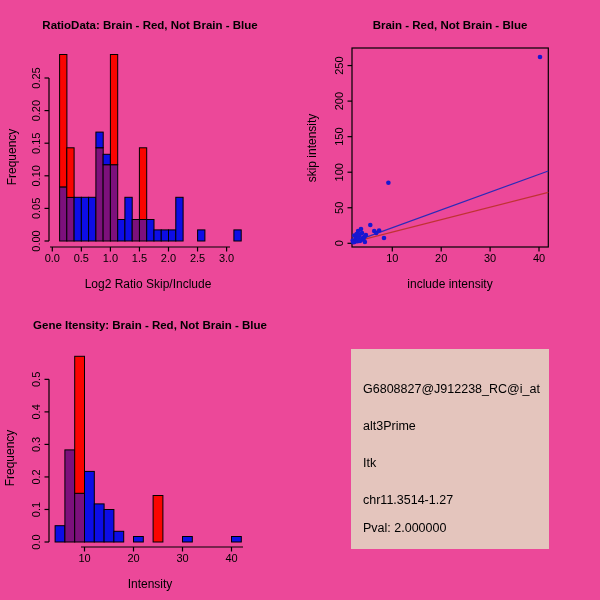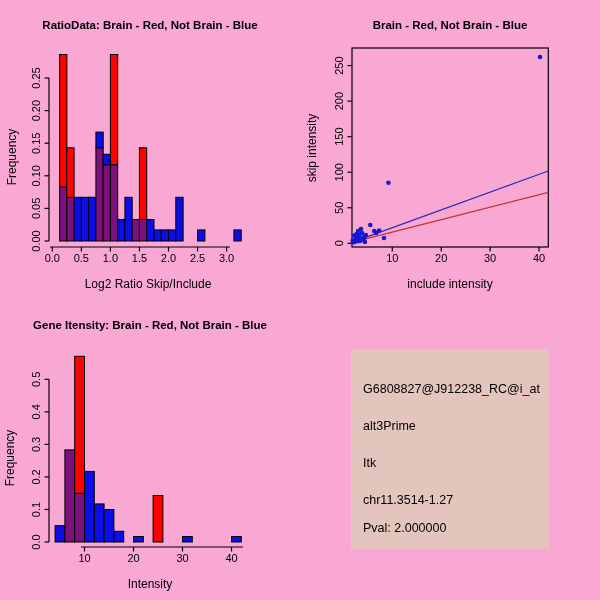--- a/index.html
+++ b/index.html
@@ -1,16 +1,16 @@
 <!DOCTYPE html>
 <html><head>
 <meta charset="utf-8">
 <style>
   html,body{margin:0;padding:0;background:#ffffff;}
-  .canvas{position:relative;width:600px;height:600px;background:#f9a8d4;overflow:hidden;
+  .canvas{position:relative;width:600px;height:600px;background:#ec4899;overflow:hidden;
           font-family:"Liberation Sans",sans-serif;}
   svg.panel{position:absolute;overflow:visible;}
   #panel-0{left:0;top:0;}
   #panel-1{left:300px;top:0;}
   #panel-2{left:0;top:300px;}
   #panel-3{left:300px;top:300px;}
   .ax{stroke:#000000;stroke-width:1.2;}
   text{fill:#000000;}
   .title{font-family:"Liberation Sans",sans-serif;font-weight:bold;font-size:11.5px;}
   .lab{font-family:"Liberation Sans",sans-serif;font-size:12px;}

